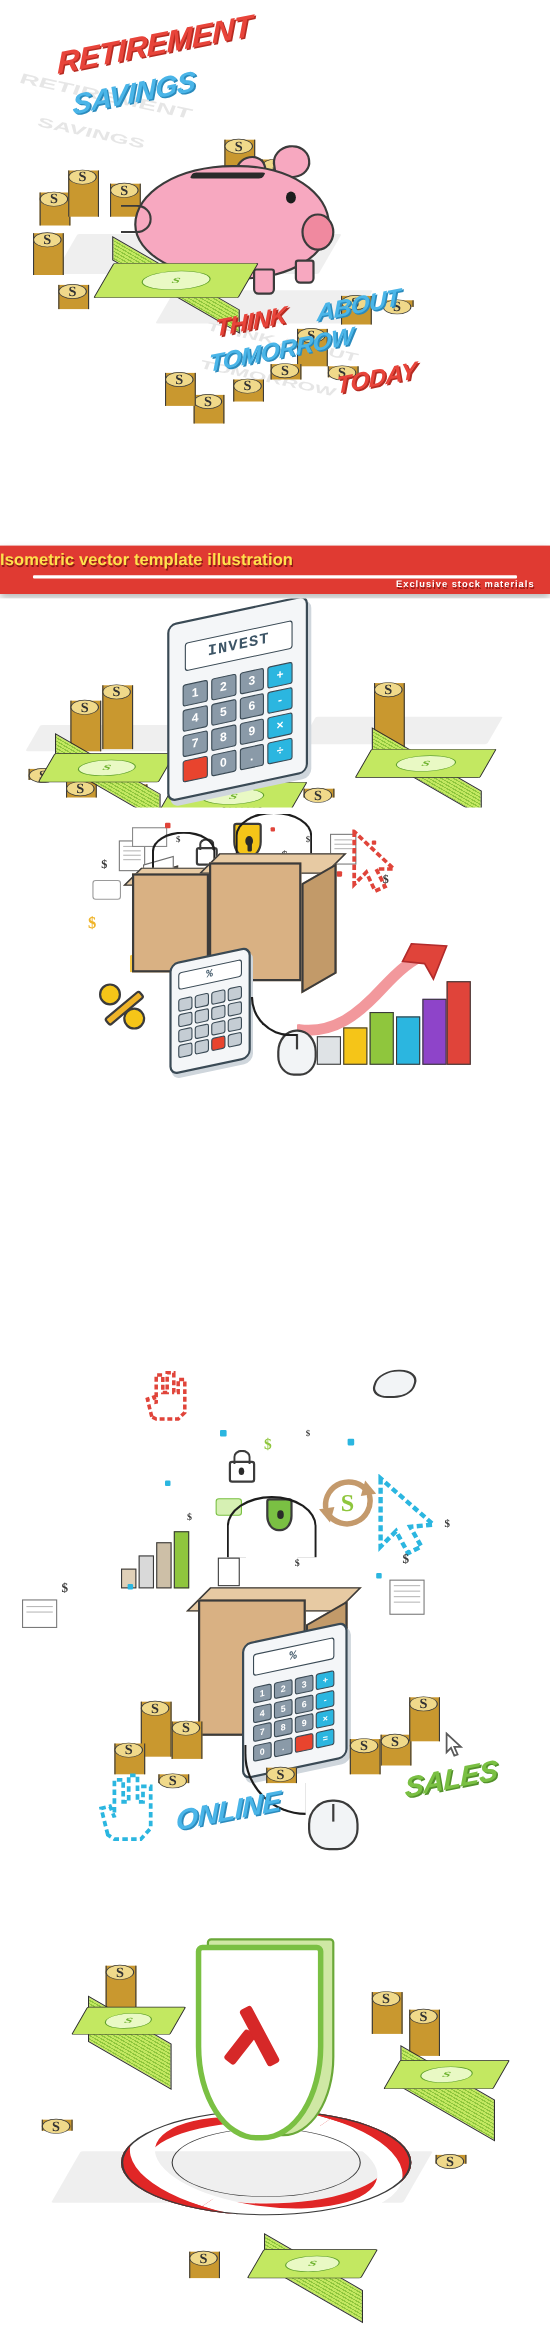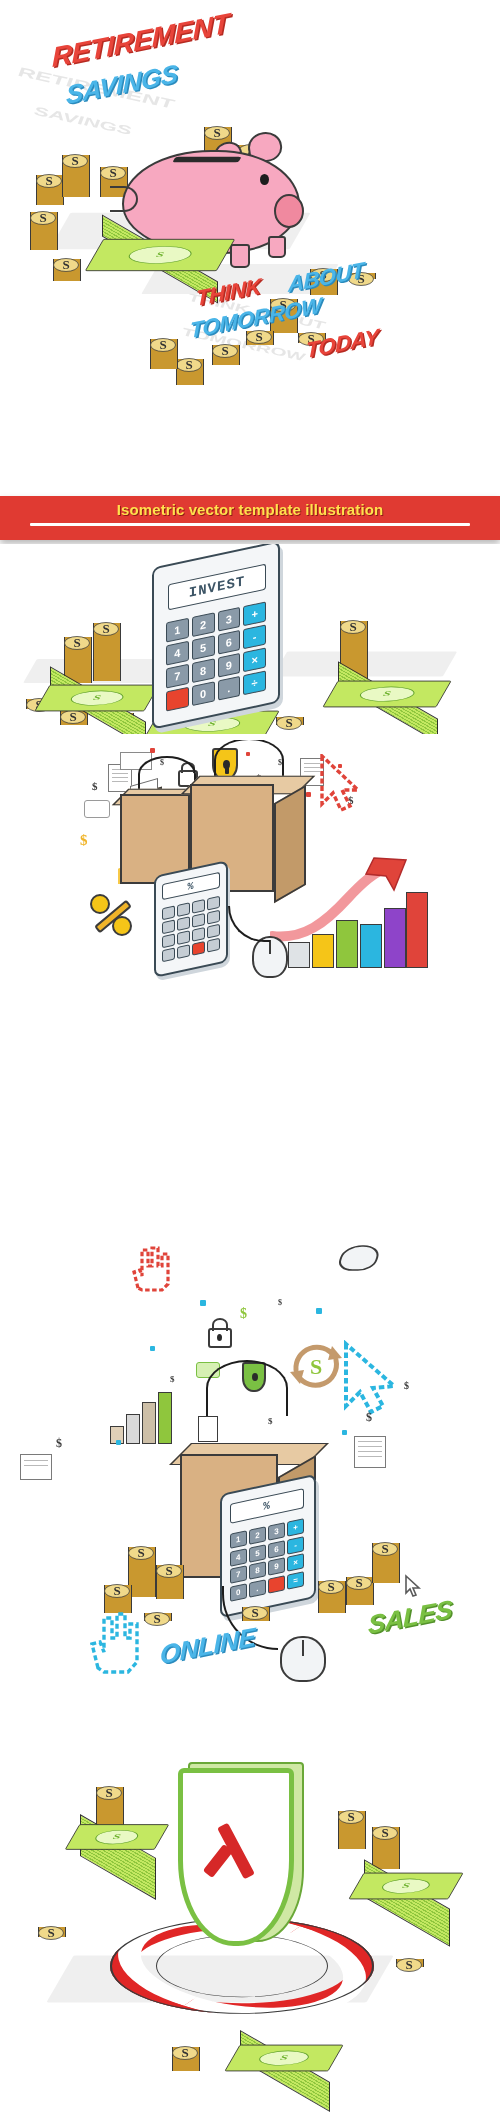--- a/index.html
+++ b/index.html
@@ -36,21 +36,21 @@
      background:#e9f9c4;display:flex;align-items:center;justify-content:center;
      font:700 13px "Liberation Serif",serif;color:#6fb32f;}
   .bill-side{position:absolute;background:repeating-linear-gradient(
      to bottom,#c3e861 0 2px,#8fc63d 2px 3.2px);
      border:1.4px solid #2f2f2f;box-sizing:border-box;}
 
   
   .banner{position:absolute;left:0;width:500px;background:#e03a32;
      box-shadow:0 4px 7px rgba(0,0,0,.28);}
   .banner .ul{position:absolute;height:3px;background:#fff;border-radius:1px;}
-  .banner .t1{position:absolute;width:100%;text-align:center;color:#ffe14d;
+  .banner .t1{position:absolute;width:100%;text-align:left;color:#ffe14d;
      font:700 15px "Liberation Sans",sans-serif;letter-spacing:.1px;
      text-shadow:1px 1px 0 #8f1a15;}
   .banner .t2{position:absolute;width:100%;text-align:right;color:#ffffff;
      font:700 8.5px "Liberation Sans",sans-serif;letter-spacing:.9px;
      padding-right:14px;box-sizing:border-box;text-shadow:1px 1px 0 #8f1a15;}
 
   
   .word{position:absolute;font-family:"Liberation Sans",sans-serif;font-weight:700;
      font-style:italic;white-space:nowrap;letter-spacing:-0.5px;
      transform-origin:left center;}
@@ -294,20 +294,21 @@
 
   <div class="word red" style="left:196px;top:286px;font-size:22px;transform:skewY(-11deg);">THINK</div>
   <div class="word blue" style="left:288px;top:272px;font-size:22px;transform:skewY(-11deg);">ABOUT</div>
   <div class="word blue" style="left:190px;top:318px;font-size:22px;transform:skewY(-11deg);">TOMORROW</div>
   <div class="word red" style="left:306px;top:338px;font-size:22px;transform:skewY(-11deg);">TODAY</div>
 </div>
 
 <div class="banner" style="top:496px;height:44px;">
   <div class="ul" style="left:30px;top:27px;width:440px;"></div>
   <div class="t1" style="top:5px;">Isometric vector template illustration</div>
+  <div class="t2" style="top:30px;">Exclusive stock materials</div>
 </div>
 
 <div class="panel" style="top:544px;height:190px;">
 
   <div class="shadow-floor" style="left:30px;top:104px;width:160px;height:46px;"></div>
   <div class="shadow-floor" style="left:280px;top:96px;width:170px;height:48px;"></div>
 
   <div class="coin-stack" style="left:64px;top:86px;">
     <div class="coin-body" style="left:0;top:7px;width:26px;height:46px;"></div>
     <div class="coin top" style="left:0;top:0;">

